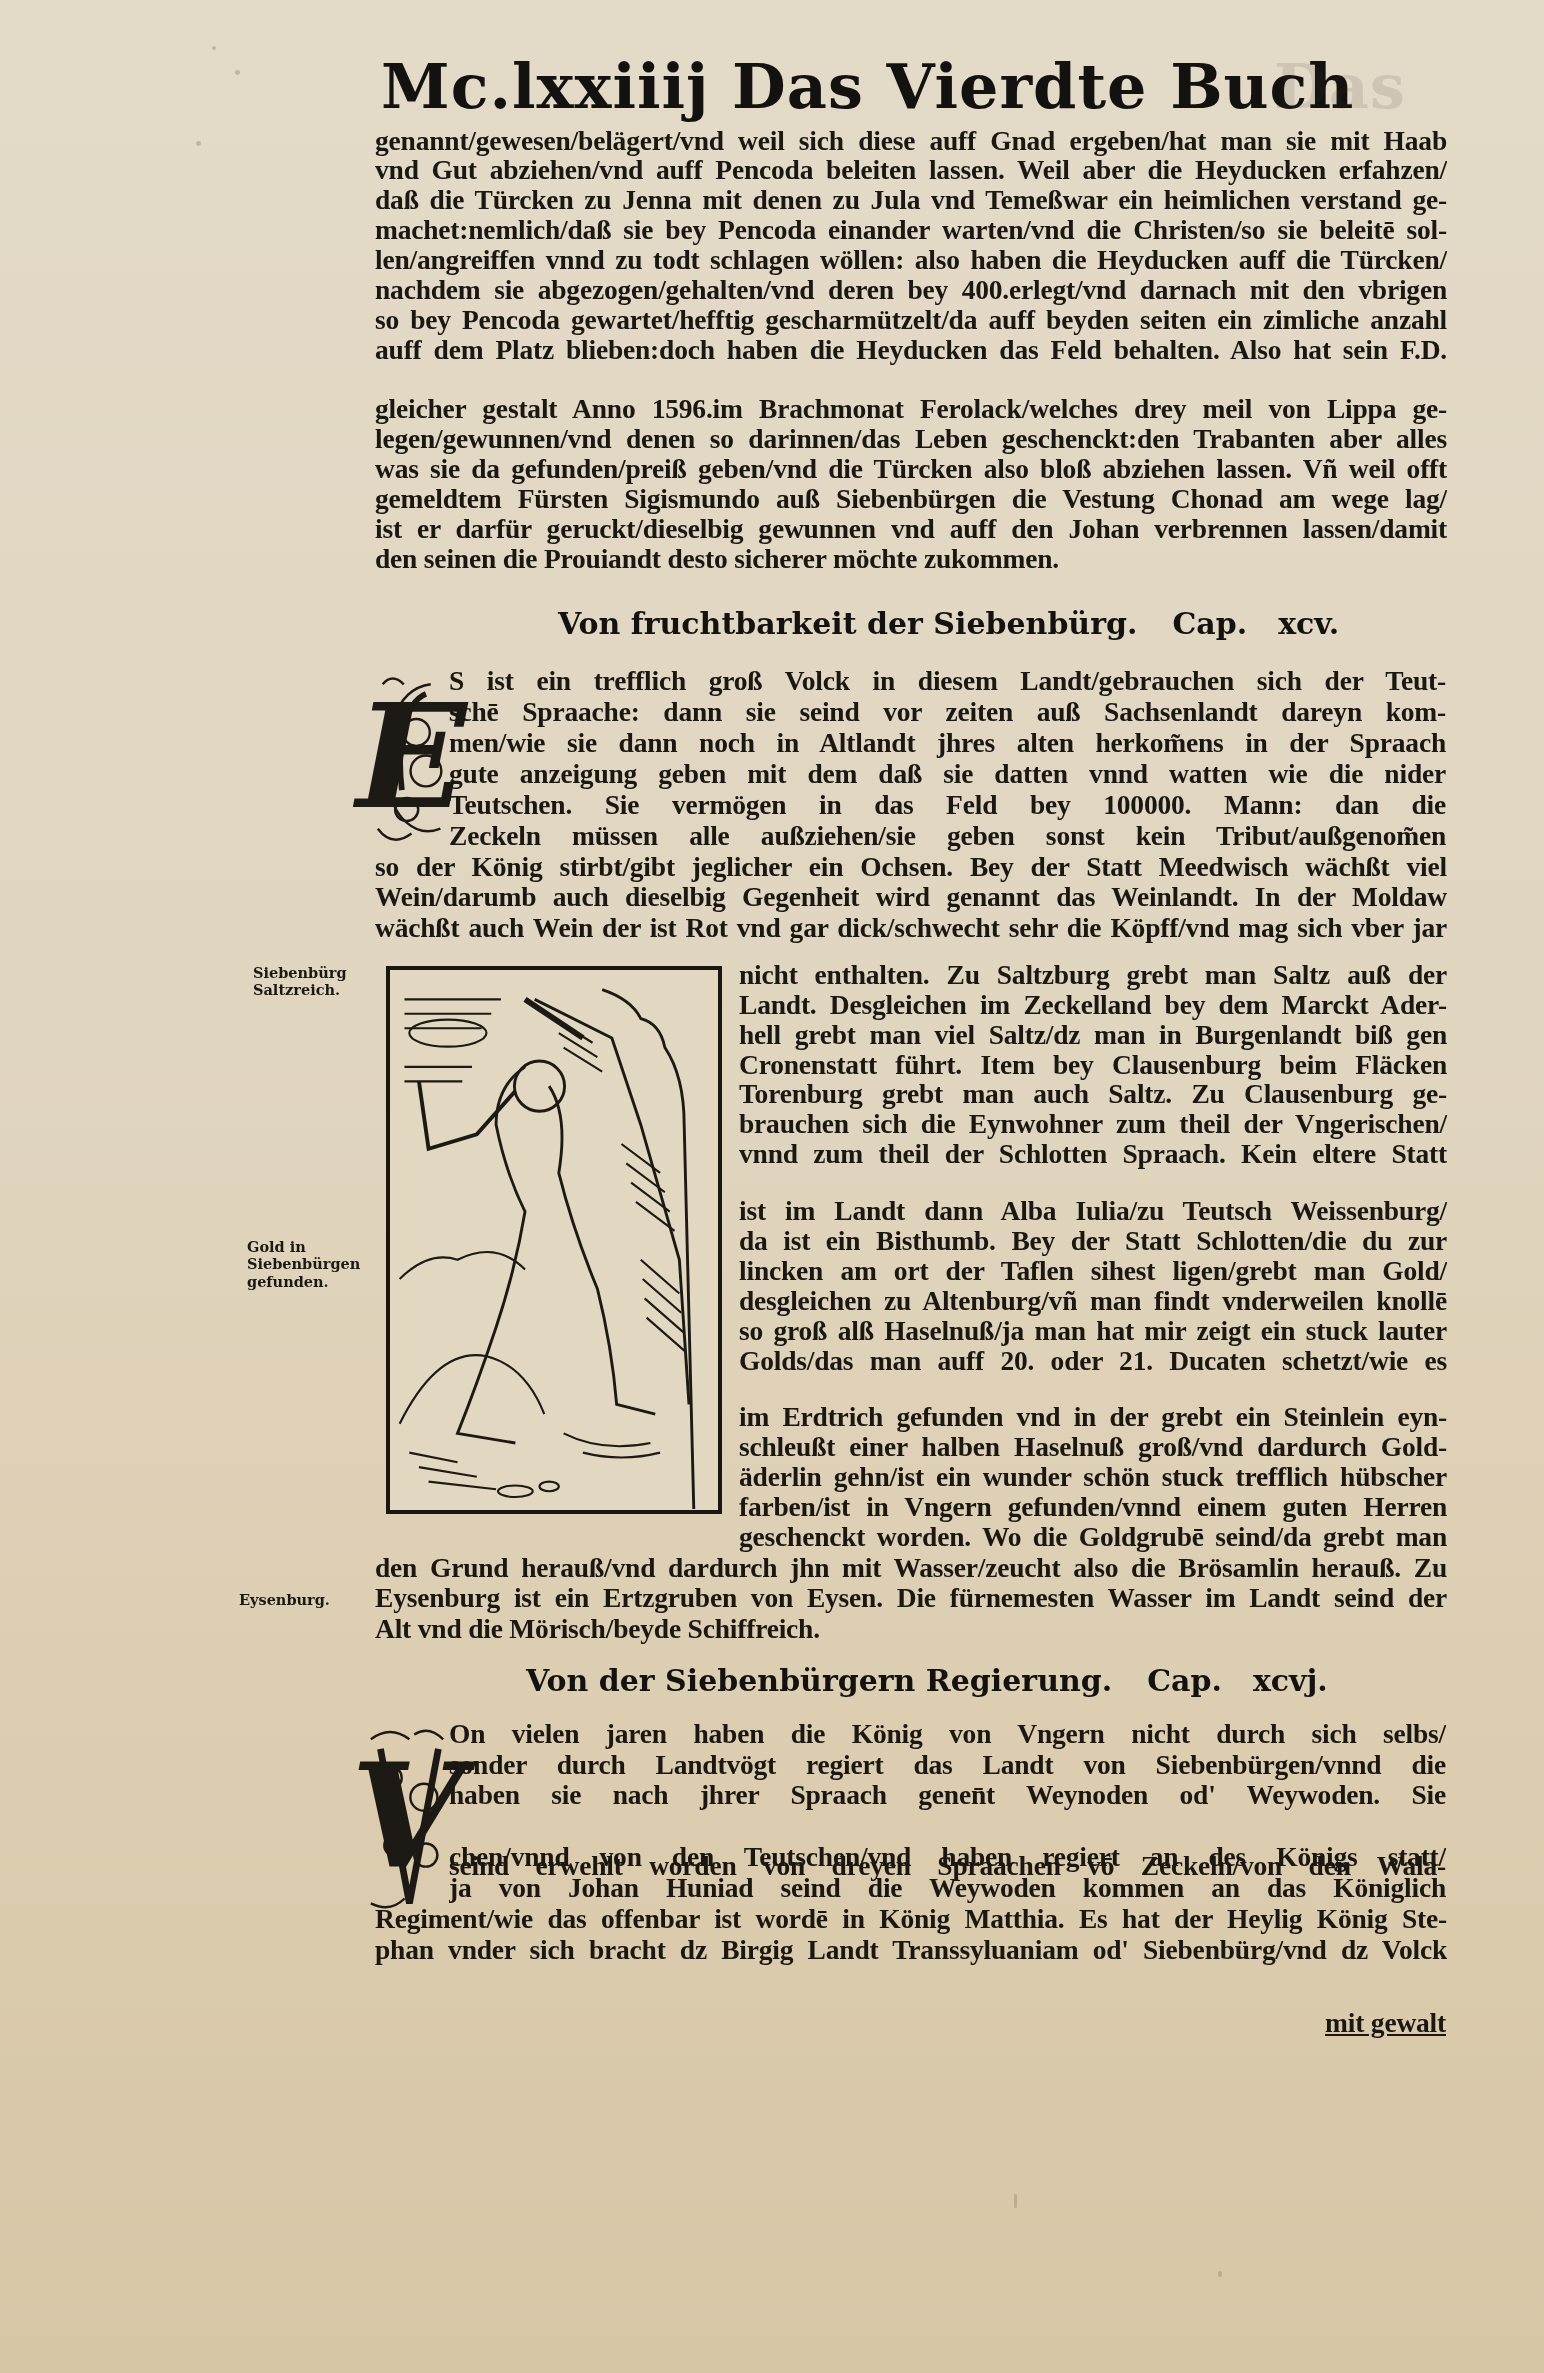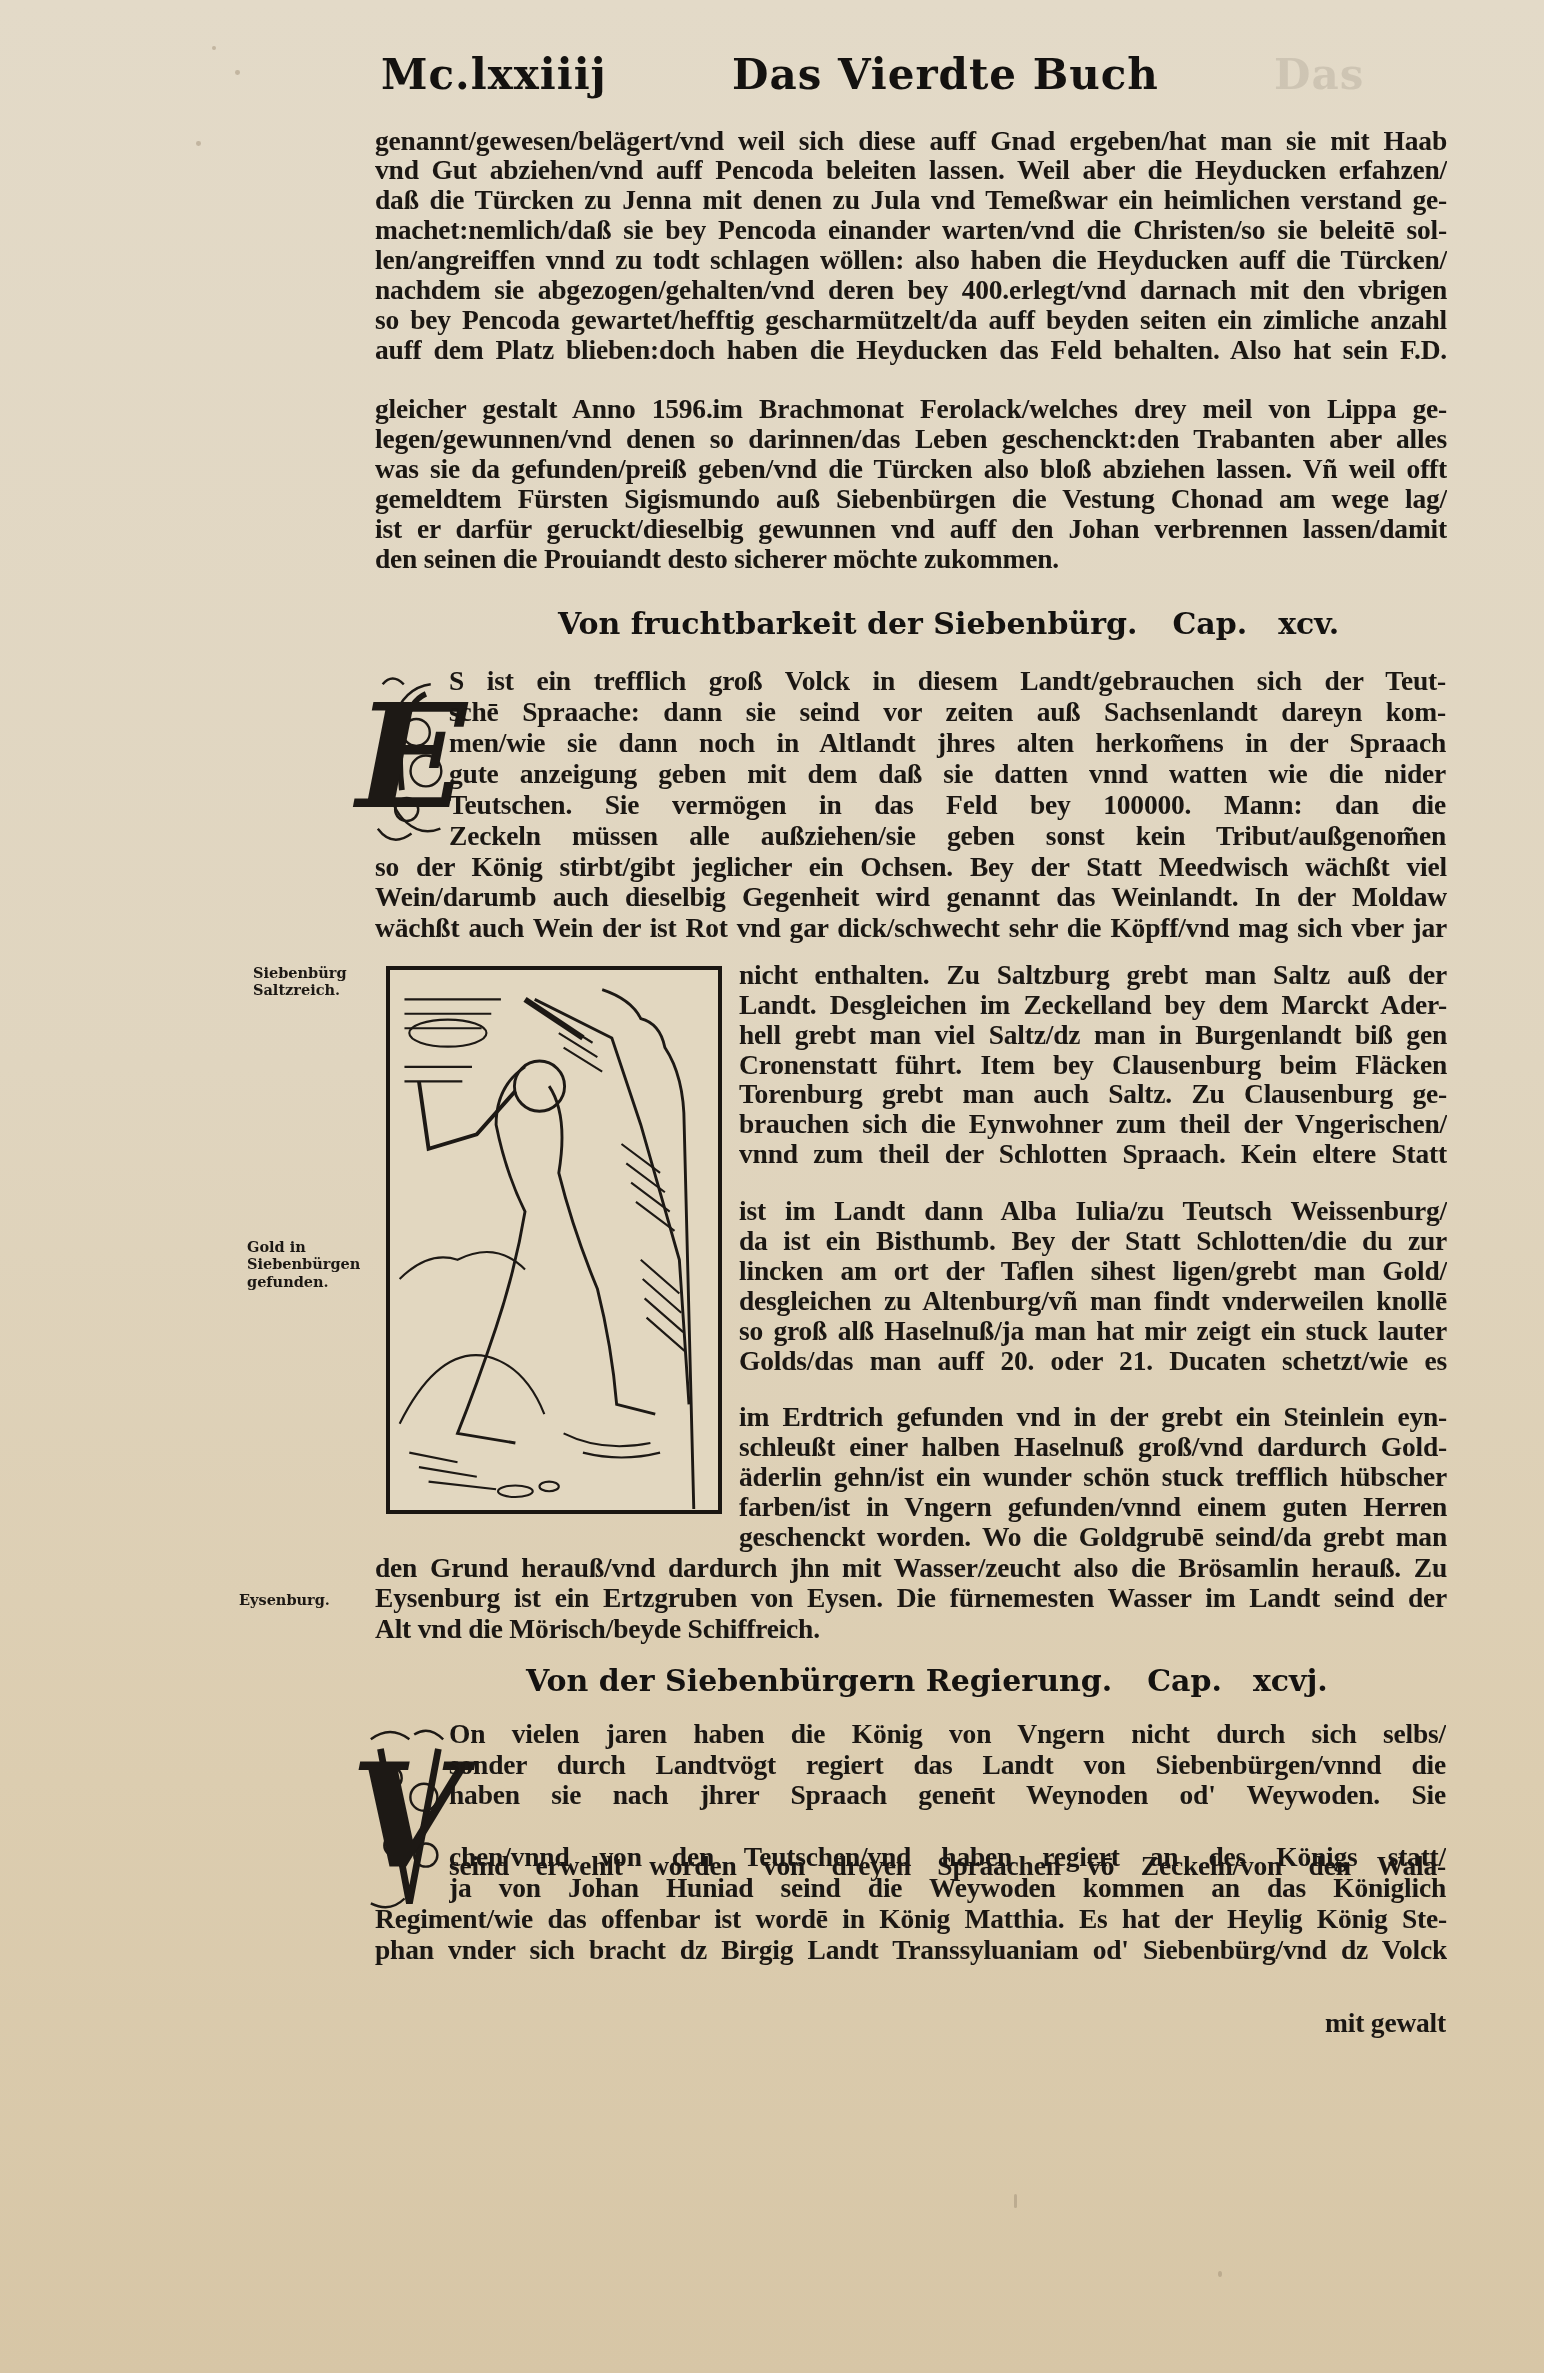--- a/index.html
+++ b/index.html
@@ -4,35 +4,35 @@
 <style>
   html, body { margin: 0; padding: 0; }
   body {
     width: 1545px; height: 2373px; overflow: hidden; position: relative;
     background: linear-gradient(180deg, #e3dac8 0%, #e0d5bf 45%, #dccdb0 75%, #d7c6a6 100%);
     font-family: "DejaVu Serif", serif;
     color: #1a1612;
   }
   .paper-speck { position: absolute; border-radius: 50%; background: #9b8a70; opacity: .45; }
   .abs { position: absolute; }
-  .runhead { top: 50px; height: 68px; font-family: "DejaVu Serif", serif; font-weight: bold; font-size: 42px; color: #141210; letter-spacing: 1px; }
+  .runhead { top: 50px; height: 68px; font-family: "DejaVu Serif", serif; font-weight: bold; font-size: 62px; color: #141210; letter-spacing: 1px; }
   .folio { left: 381px; }
   .book-title { left: 732px; }
   .ghost { left: 1274px; color: rgba(60,50,40,.12); }
   .line {
     position: absolute; left: 375px; width: 1072px;
     font-family: "Liberation Serif", serif; font-weight: bold;
     font-size: 27.5px; line-height: 30px; white-space: nowrap;
     overflow: hidden; color: #1b1713; letter-spacing: -0.2px;
     text-align: justify; text-align-last: justify;
   }
   .line.indent { left: 449px; width: 997px; }
   .line.col { left: 739px; width: 708px; }
   .line.last { text-align-last: left; }
-  .line.right { text-align-last: right; }
+  .line.right { text-align-last: right; text-decoration: underline; }
   .chap {
     position: absolute; font-family: "DejaVu Serif", serif; font-weight: bold;
     font-size: 30px; color: #141210; white-space: nowrap;
   }
   .chap .cap { margin-left: 35px; }
   .chap .num { margin-left: 31px; }
   .initial {
     position: absolute; border: 1.9px solid transparent;
     font-family: "DejaVu Serif", serif; font-weight: bold; color: #1d1915;
     display: flex; align-items: center; justify-content: center;

